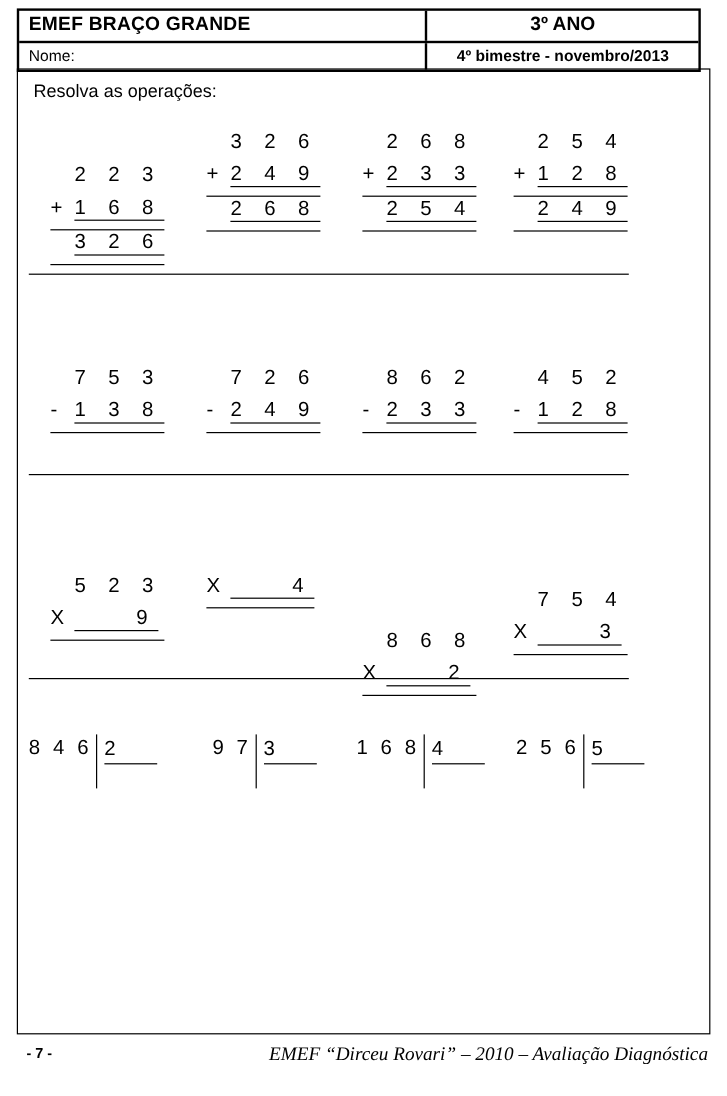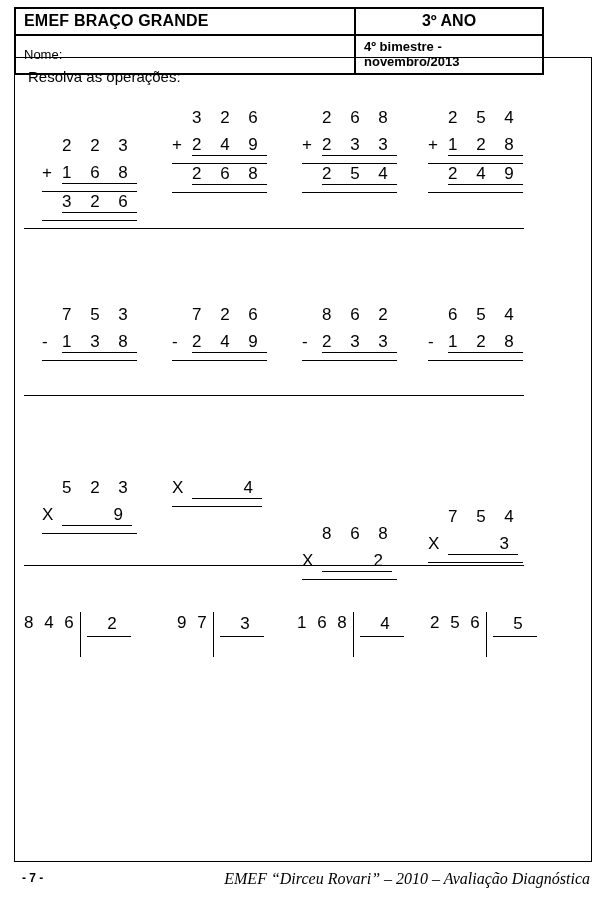--- a/index.html
+++ b/index.html
@@ -21,21 +21,21 @@
     left: 0; top: 0;
     width: 606px;
     height: 913px;
   }
 
   
   .header {
     position: absolute;
     left: 14px;
     top: 7px;
-    width: 530px;
+    width: 570px;
     border: 2px solid #000;
     box-sizing: border-box;
   }
   .header-row {
     display: flex;
     width: 100%;
     box-sizing: border-box;
   }
   .header-row.top { border-bottom: 2px solid #000; }
   .cell-left {
@@ -134,21 +134,20 @@
 
   
   .div-block {
     position: absolute;
     font-size: 17px;
     white-space: nowrap;
   }
   .div-inner {
     display: flex;
     align-items: stretch;
-    text-align: right;
   }
   .dividend {
     font-size: 17px;
     letter-spacing: 3px;
     padding-right: 3px;
     padding-top: 1px;
   }
   .div-bracket {
     border-left: 1px solid #000;
     padding-left: 6px;
@@ -307,21 +306,21 @@
     <div class="op-line underlined">
       <span class="op-sign">-</span>
       <span class="op-digits">2 3 3</span>
     </div>
     <div class="answer-space"></div>
   </div>
 
   <div class="op-block" style="left:428px; top:305px;">
     <div class="op-line">
       <span class="op-sign"></span>
-      <span class="op-digits">6 5 4</span>
+      <span class="op-digits">4 5 2</span>
     </div>
     <div class="op-line underlined">
       <span class="op-sign">-</span>
       <span class="op-digits">1 2 8</span>
     </div>
     <div class="answer-space"></div>
   </div>
 
   <div class="sep" style="left:24px; top:395px; width:500px;"></div>
 
@@ -350,21 +349,21 @@
       <span class="op-sign"></span>
       <span class="op-digits">8 6 8</span>
     </div>
     <div class="op-line underlined">
       <span class="op-sign">X</span>
       <span class="op-digits">2</span>
     </div>
     <div class="answer-space"></div>
   </div>
 
-  <div class="op-block" style="left:428px; top:507px;">
+  <div class="op-block" style="left:428px; top:490px;">
     <div class="op-line">
       <span class="op-sign"></span>
       <span class="op-digits">7 5 4</span>
     </div>
     <div class="op-line underlined">
       <span class="op-sign">X</span>
       <span class="op-digits">3</span>
     </div>
     <div class="answer-space"></div>
   </div>

